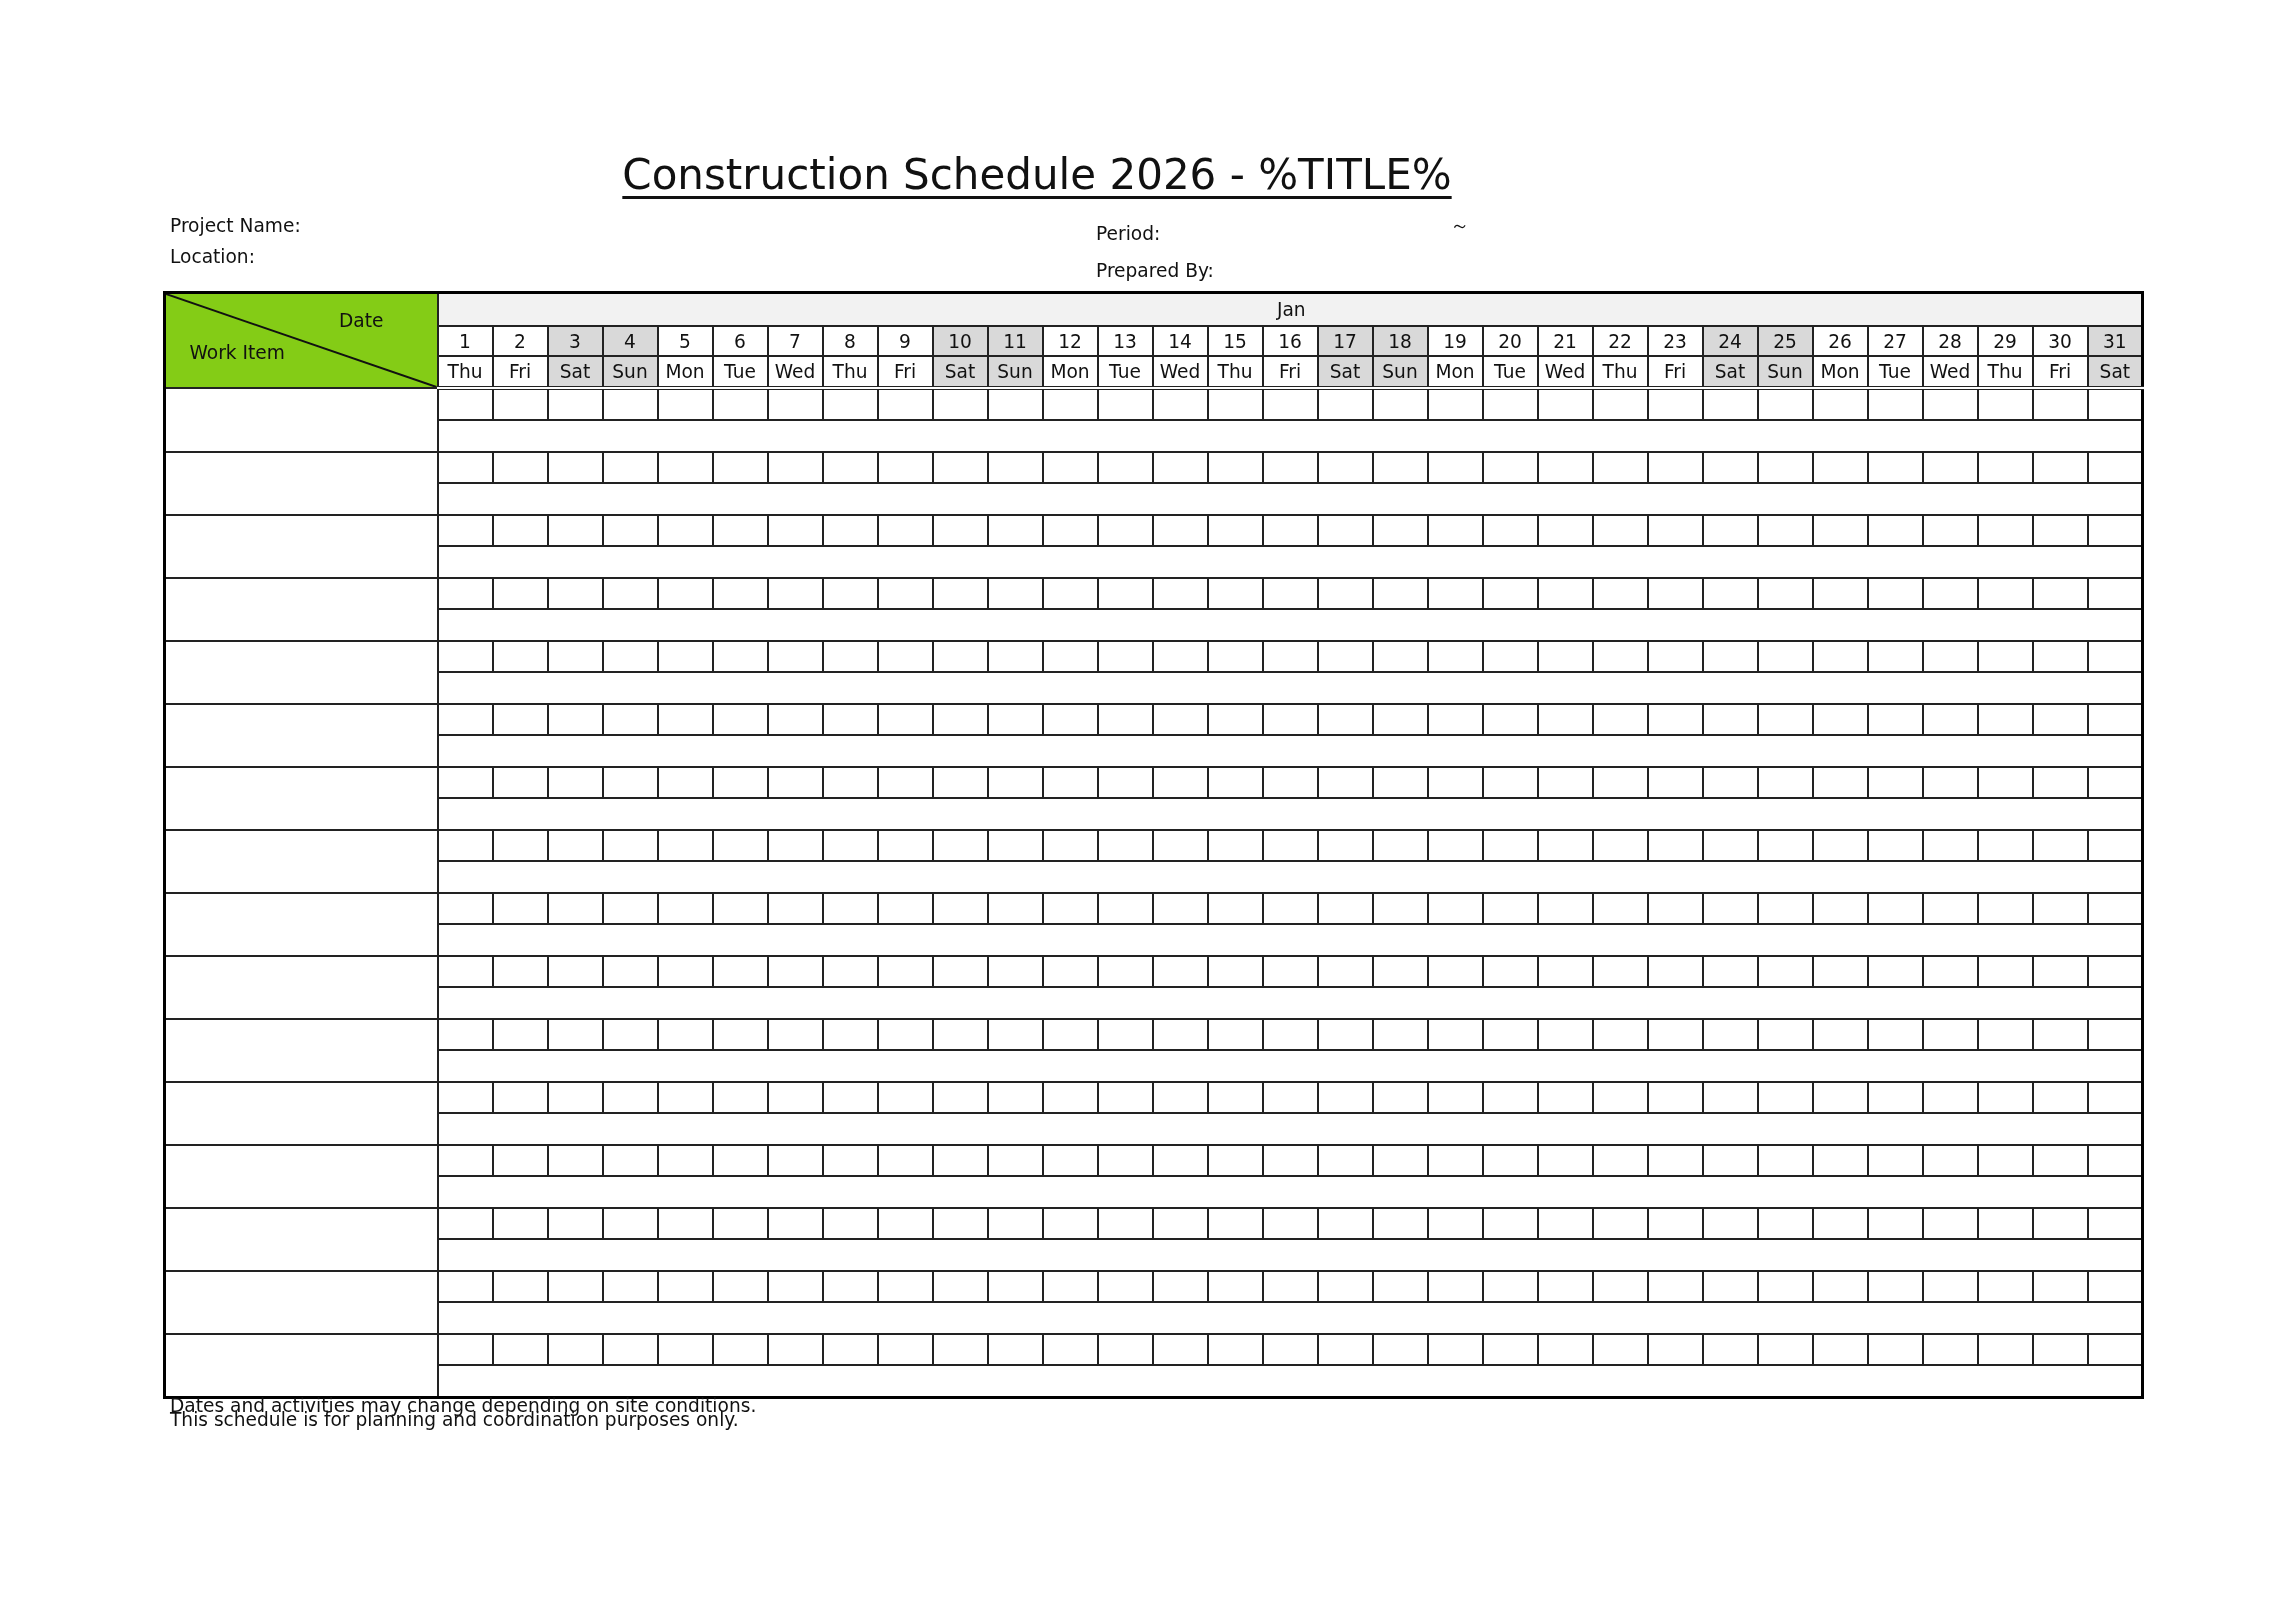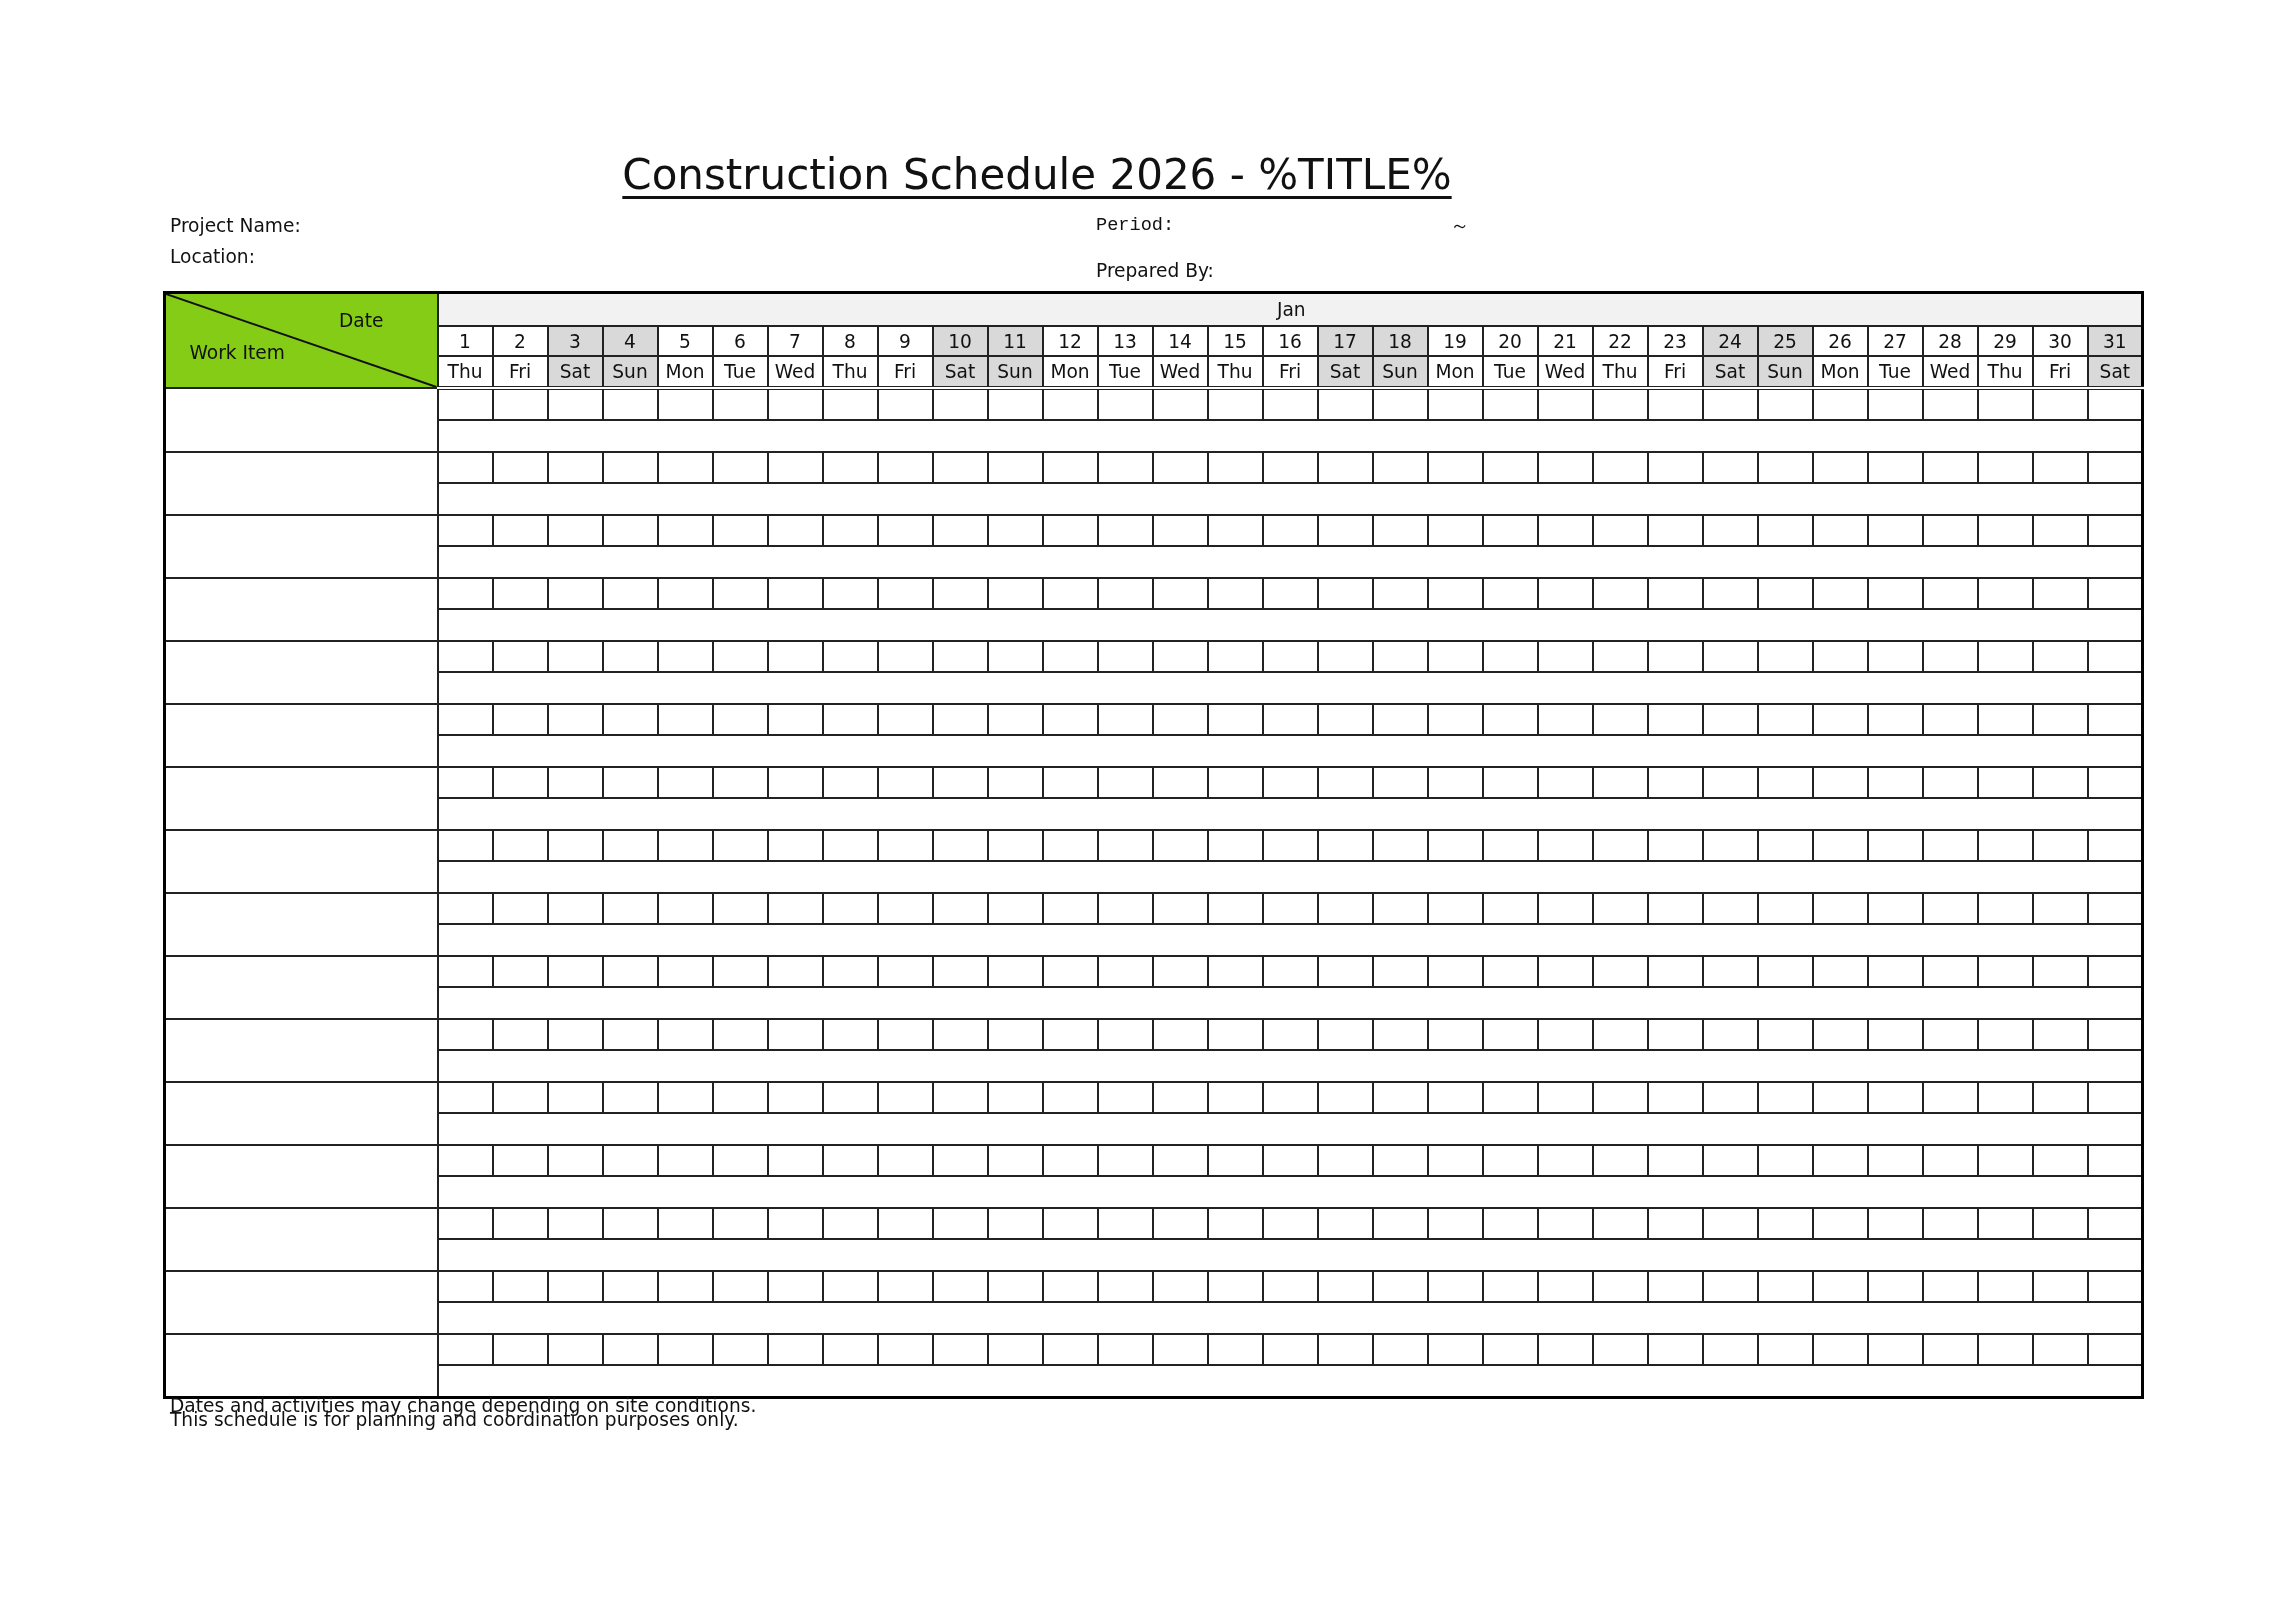--- a/index.html
+++ b/index.html
@@ -39,21 +39,21 @@
 </style>
 </head>
 <body>
 
 <div class="title">
   <span>Construction Schedule 2026 - %TITLE%</span>
 </div>
 
 <div class="meta" style="left:170px; top:214px;">Project Name:</div>
 <div class="meta" style="left:170px; top:245px;">Location:</div>
-<div class="meta" style="left:1096px; top:214px;font-family:Liberation Mono, monospace;">Period:</div>
+<div class="meta" style="left:1096px; top:222px;">Period:</div>
 <div class="tilde" style="left:1450px; top:214px;">～</div>
 <div class="meta" style="left:1096px; top:259px;">Prepared By:</div>
 
 <table class="sched" id="sched">
   <colgroup id="cols">
       <col style="width: 273px;">
       <col style="width: 55px;">
       <col style="width: 55px;">
       <col style="width: 55px;">
       <col style="width: 55px;">

